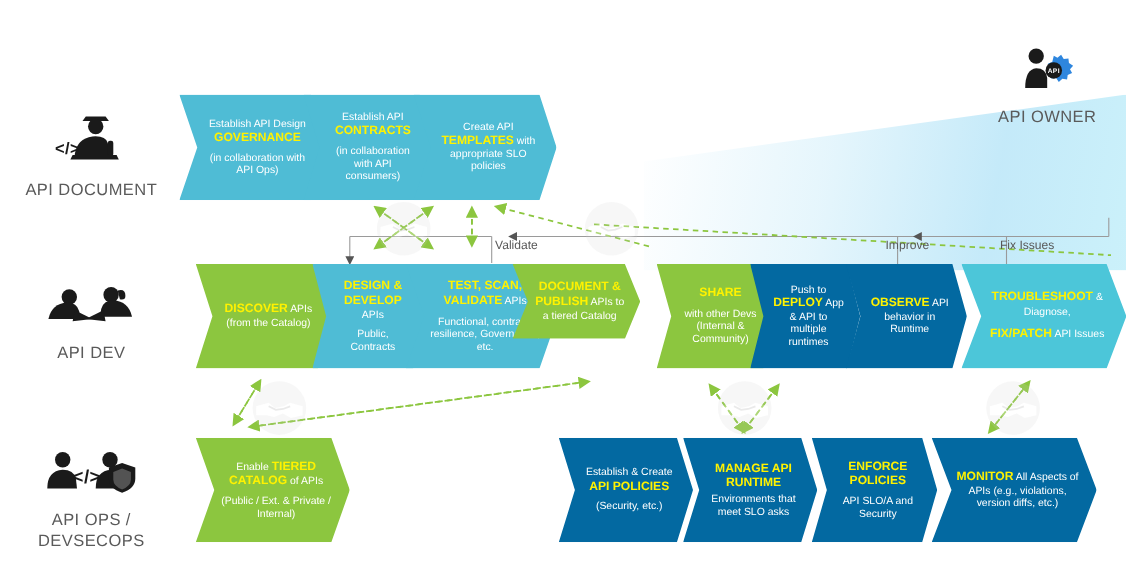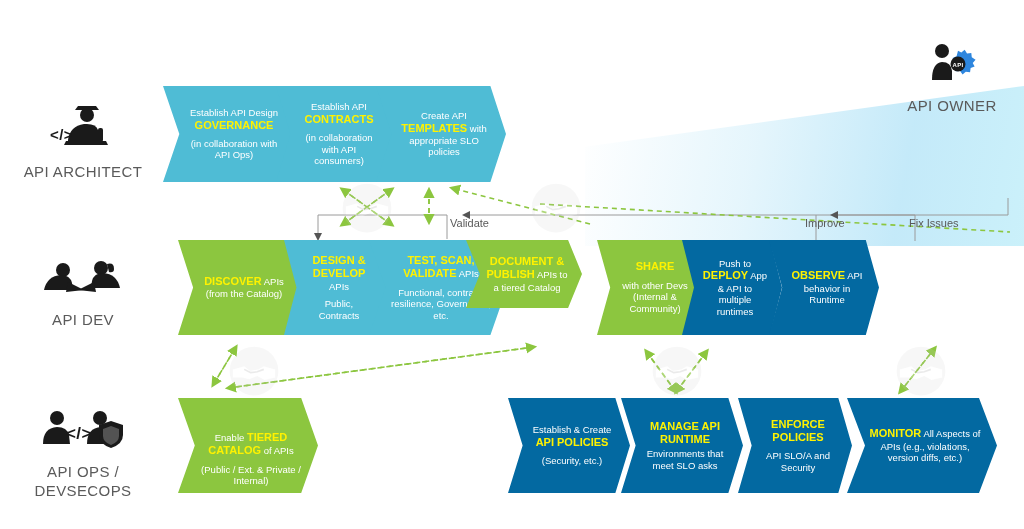--- a/index.html
+++ b/index.html
@@ -146,21 +146,21 @@
     <span class="ico">
       <svg width="70" height="52" viewBox="0 0 70 52">
         <path d="M30 6 h18 l3 4 h-24 z" fill="#1a1a1a"></path>
         <circle cx="39" cy="15" r="7" fill="#1a1a1a"></circle>
         <path d="M20 40 q2-14 16-16 q12-1 14 6 l2 12 h-32 z" fill="#1a1a1a"></path>
         <rect x="50" y="28" width="5" height="14" rx="2" fill="#1a1a1a"></rect>
         <path d="M18 41 h40 l2 4 h-44 z" fill="#1a1a1a"></path>
         <text x="2" y="40" font-family="'Liberation Sans',sans-serif" font-size="15" font-weight="bold" fill="#1a1a1a">&lt;/&gt;</text>
       </svg>
     </span>
-    <span>API ARCHITECT</span>
+    <span>API DOCUMENT</span>
   </div>
 
   <div class="role" style="left:8px;top:258px;width:150px;">
     <span class="ico">
       <svg width="90" height="42" viewBox="0 0 90 42">
         <circle cx="25" cy="12" r="7" fill="#1a1a1a"></circle>
         <path d="M6 32 q3-14 17-15 q9 0 11 8 l1 7 h-29 z" fill="#1a1a1a"></path>
         <path d="M30 24 l16 8 l-18 2 z" fill="#1a1a1a"></path>
         <circle cx="63" cy="10" r="7" fill="#1a1a1a"></circle>
         <path d="M69 6 q7-2 7 5 q0 4-5 3 z" fill="#1a1a1a"></path>
@@ -264,22 +264,30 @@
       <span class="hl" style="font-size:11px;">DEPLOY</span><span> App &amp; API to multiple runtimes</span>
     </span>
   </div>
 
   <div class="chev navy" style="left:769px;top:240px;width:110px;height:95px;font-size:9.5px;">
     <span class="txt">
       <span class="hl" style="font-size:11px;">OBSERVE</span><span> API behavior in Runtime</span>
     </span>
   </div>
 
-
-  <div class="chev green" style="left:178px;top:398px;width:140px;height:95px;font-size:9.5px;align-items:flex-end;">
+  <div class="chev lightteal" style="left:874px;top:240px;width:150px;height:95px;font-size:9.5px;">
+    <span class="txt">
+      <span class="hl" style="font-size:11px;">TROUBLESHOOT</span><span> &amp; Diagnose,</span>
+      <span class="sub" style="margin-top:8px;">
+        <span class="hl" style="font-size:11px;">FIX/PATCH</span><span> API Issues</span>
+      </span>
+    </span>
+  </div>
+
+  <div class="chev green" style="left:178px;top:398px;width:140px;height:95px;font-size:9.5px;">
     <span class="txt">
       <span>Enable </span><span class="hl" style="font-size:11px;">TIERED CATALOG</span><span> of APIs</span>
       <span class="sub">(Public / Ext. &amp; Private / Internal)</span>
     </span>
   </div>
 
   <div class="chev navy" style="left:508px;top:398px;width:122px;height:95px;font-size:9.5px;">
     <span class="txt">
       <span>Establish &amp; Create </span><br>
       <span class="hl" style="font-size:11px;">API POLICIES</span>

